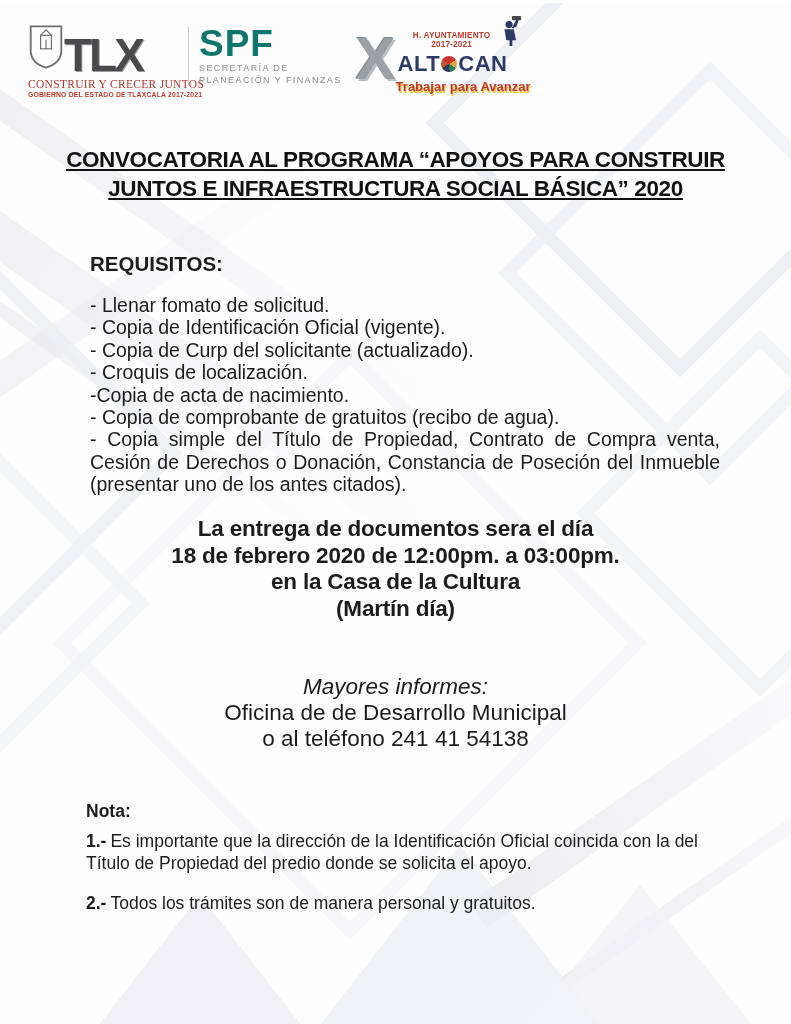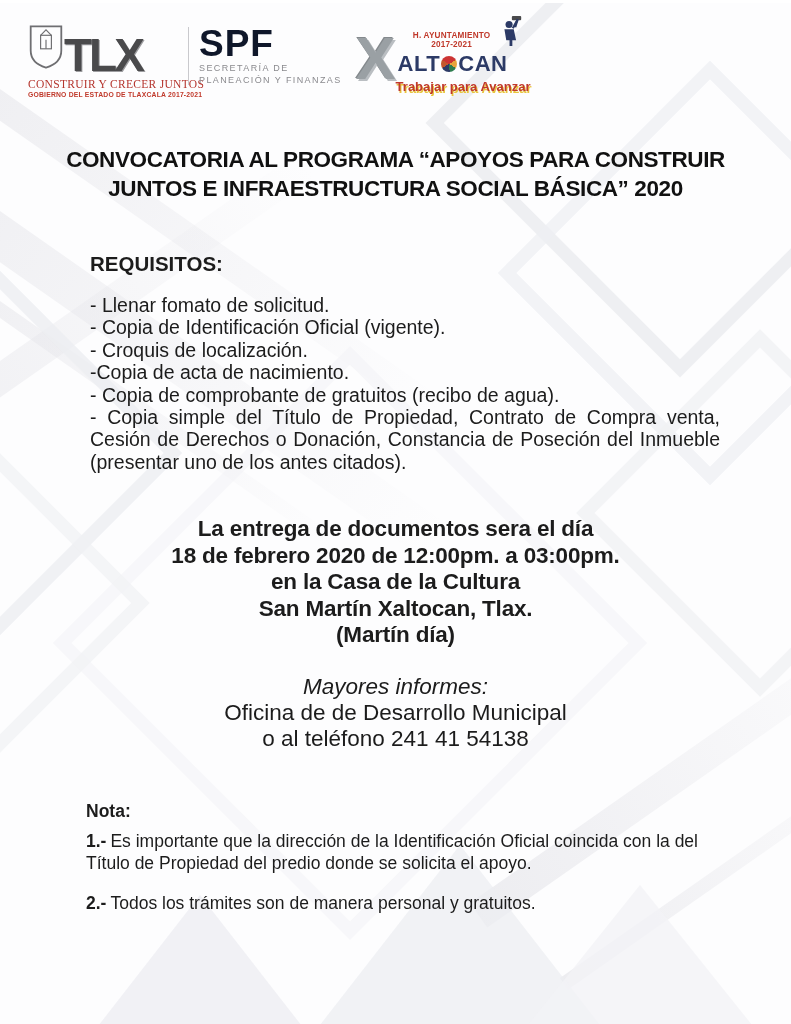--- a/index.html
+++ b/index.html
@@ -39,39 +39,39 @@
   .hdr { position:absolute; top:20px; left:28px; display:flex; align-items:flex-start; }
   .tlx { width:148px; }
   .tlx-top { display:flex; align-items:flex-end; }
   .tlx-acronym { font-size:46px; font-weight:bold; color:#4a4a4c; letter-spacing:-3px; line-height:40px;
                  text-shadow:1px 1px 0 #9d9da0; }
   .tlx-slogan { font-family:"Liberation Serif", serif; font-size:11.5px; color:#b5352e; letter-spacing:0.3px;
                 margin-top:3px; white-space:nowrap; }
   .tlx-gov { font-size:6.8px; font-weight:bold; color:#c0392b; letter-spacing:0.2px; margin-top:1px; white-space:nowrap; }
   .hdr-divider { width:1px; height:58px; background:#c9c9cd; margin:4px 10px 0 12px; }
   .spf { padding-top:4px; }
-  .spf-acronym { font-size:37px; font-weight:bold; color:#0f172a; line-height:34px; letter-spacing:1px; }
+  .spf-acronym { font-size:37px; font-weight:bold; color:#0f766e; line-height:34px; letter-spacing:1px; }
   .spf-sub { font-size:9px; color:#8a8a8e; letter-spacing:1.4px; margin-top:2px; white-space:nowrap; }
   .xal { position:relative; margin-left:14px; width:170px; height:80px; }
   .xal-x { position:absolute; left:0; top:8px; font-size:60px; font-weight:bold; line-height:56px;
            color:#9aa0a4; text-shadow:2px 2px 0 #babec2, -1px -1px 0 #84898d; }
   .xal-ayto { position:absolute; left:48px; top:8px; width:96px; text-align:center;
               font-size:8.2px; font-weight:bold; color:#c0392b; letter-spacing:0.2px; }
   .xal-name { position:absolute; left:42px; top:28px; font-size:22px; font-weight:bold; color:#2c3a66;
               letter-spacing:0.5px; display:flex; align-items:center;text-align:center; }
   .xal-dancer { width:16px; height:16px; border-radius:50%; display:inline-block; margin:0 1px;
                 background:conic-gradient(#cc3333 0 60deg, #e8a33c 60deg 120deg, #2e7d4f 120deg 175deg,
                            #2c3a66 175deg 240deg, #c2572e 240deg 300deg, #cc3333 300deg 360deg); }
   .xal-slogan { position:absolute; left:40px; top:56px; font-size:13px; font-weight:bold; color:#c0392b;
                 white-space:nowrap; text-shadow:1px 1.5px 0 #e8c33c; }
   .xal-worker { position:absolute; right:2px; top:-8px; }
 
   
   .title { position:absolute; top:142px; left:0; right:0; text-align:center;
-           font-size:22.5px; font-weight:bold; line-height:29px; letter-spacing:-0.4px; color:#111; }
+           font-size:22.5px; font-weight:bold; line-height:29px; letter-spacing:-0.4px; color:#111;text-decoration:underline; }
   .req-heading { position:absolute; top:249px; left:90px; font-size:20.5px; font-weight:bold; }
   .req-list { position:absolute; top:291px; left:90px; width:630px; font-size:19.5px; line-height:22.4px; }
   .req-list .item-justify { text-align:justify; }
   .delivery { position:absolute; top:513px; left:0; right:0; text-align:center;
               font-size:22.5px; font-weight:bold; line-height:26.5px; letter-spacing:-0.2px; }
   .informes { position:absolute; top:671px; left:0; right:0; text-align:center;
               font-size:22.5px; line-height:26px; }
   .informes .it { font-style:italic; }
   .nota-heading { position:absolute; top:798px; left:86px; font-size:17.5px; font-weight:bold; }
   .nota-1 { position:absolute; top:827px; left:86px; width:648px; font-size:17.5px; line-height:22px; }
@@ -156,31 +156,31 @@
     <h1 class="title">
       <div>CONVOCATORIA AL PROGRAMA “APOYOS PARA CONSTRUIR</div>
       <div>JUNTOS E INFRAESTRUCTURA SOCIAL BÁSICA” 2020</div>
     </h1>
 
     <h2 class="req-heading">REQUISITOS:</h2>
 
     <div class="req-list">
       <div>- Llenar fomato de solicitud.</div>
       <div>- Copia de Identificación Oficial (vigente).</div>
+      <div>- Copia de Curp del solicitante (actualizado).</div>
       <div>- Croquis de localización.</div>
       <div>-Copia de acta de nacimiento.</div>
       <div>- Copia de comprobante de gratuitos (recibo de agua).</div>
       <div class="item-justify">- Copia simple del Título de Propiedad, Contrato de Compra venta, Cesión de Derechos o Donación, Constancia de Poseción del Inmueble (presentar uno de los antes citados).</div>
     </div>
 
     <div class="delivery">
       <div>La entrega de documentos sera el día</div>
       <div>18 de febrero 2020 de 12:00pm. a 03:00pm.</div>
       <div>en la Casa de la Cultura</div>
-      <div>San Martín Xaltocan, Tlax.</div>
       <div>(Martín día)</div>
     </div>
 
     <div class="informes">
       <div class="it">Mayores informes:</div>
       <div>Oficina de de Desarrollo Municipal</div>
       <div>o al teléfono 241 41 54138</div>
     </div>
 
     <div class="nota-heading">Nota:</div>

